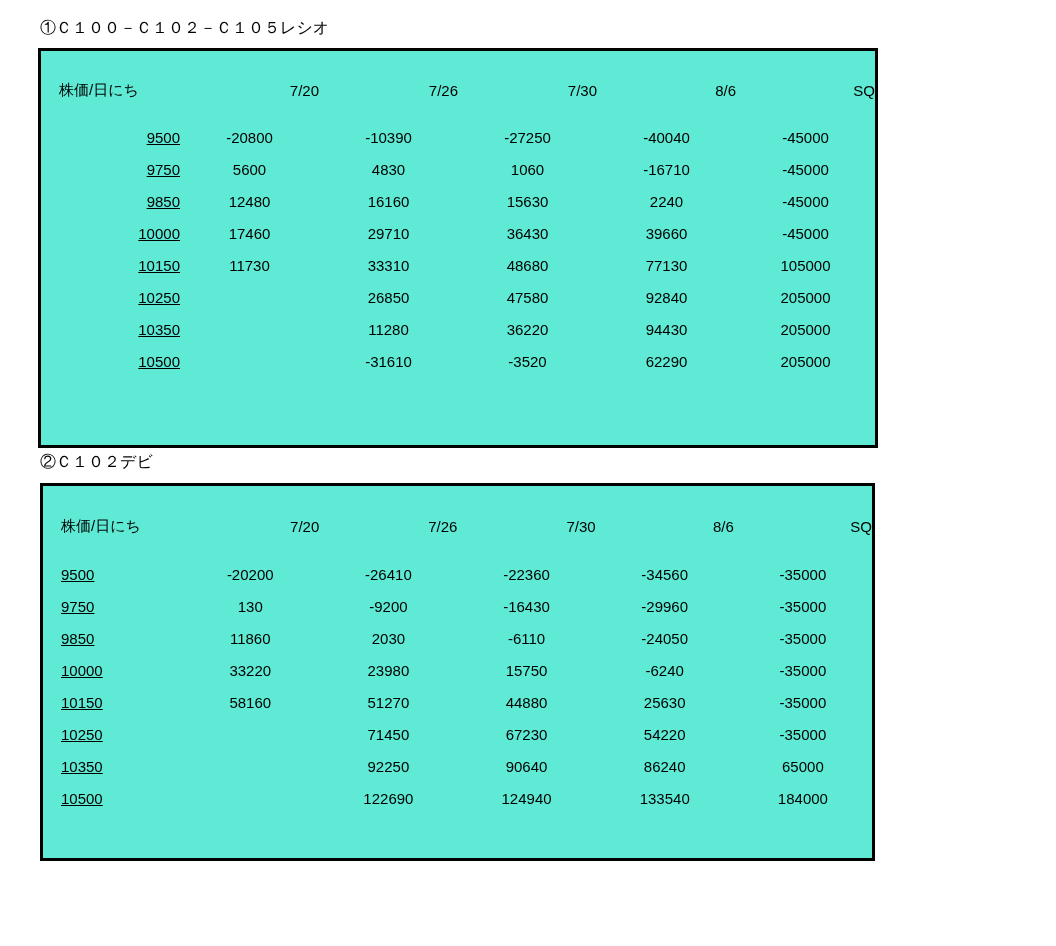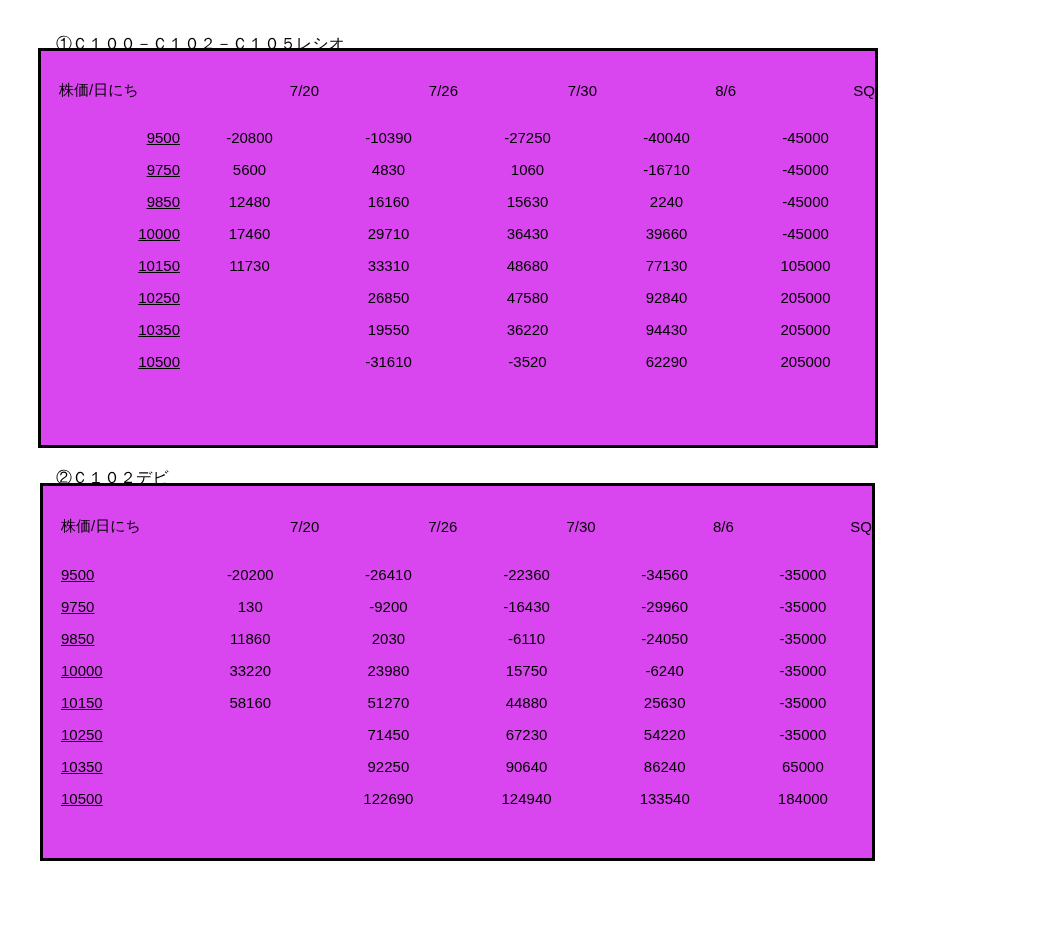--- a/index.html
+++ b/index.html
@@ -18,27 +18,27 @@
   .page {
     position: relative;
     width: 1056px;
     height: 946px;
     box-sizing: border-box;
   }
   .section-title {
     font-size: 16px;
     line-height: 20px;
     color: #000;
-    margin: 16px;
+    margin: 0;
     padding: 0;
     white-space: nowrap;
   }
   .table-box {
     border: 3px solid #000000;
-    background: #d946ef;
+    background: #5eead4;
     box-sizing: border-box;
   }
   table.grid {
     border-collapse: collapse;
     width: 100%;
     table-layout: fixed;
   }
   table.grid td, table.grid th {
     border: 0;
     font-weight: normal;
@@ -182,21 +182,21 @@
           <td class="rowlabel">10250</td>
           <td class="val"></td>
           <td class="val">26850</td>
           <td class="val">47580</td>
           <td class="val">92840</td>
           <td class="val">205000</td>
         </tr>
         <tr>
           <td class="rowlabel">10350</td>
           <td class="val"></td>
-          <td class="val">19550</td>
+          <td class="val">11280</td>
           <td class="val">36220</td>
           <td class="val">94430</td>
           <td class="val">205000</td>
         </tr>
         <tr>
           <td class="rowlabel">10500</td>
           <td class="val"></td>
           <td class="val">-31610</td>
           <td class="val">-3520</td>
           <td class="val">62290</td>

